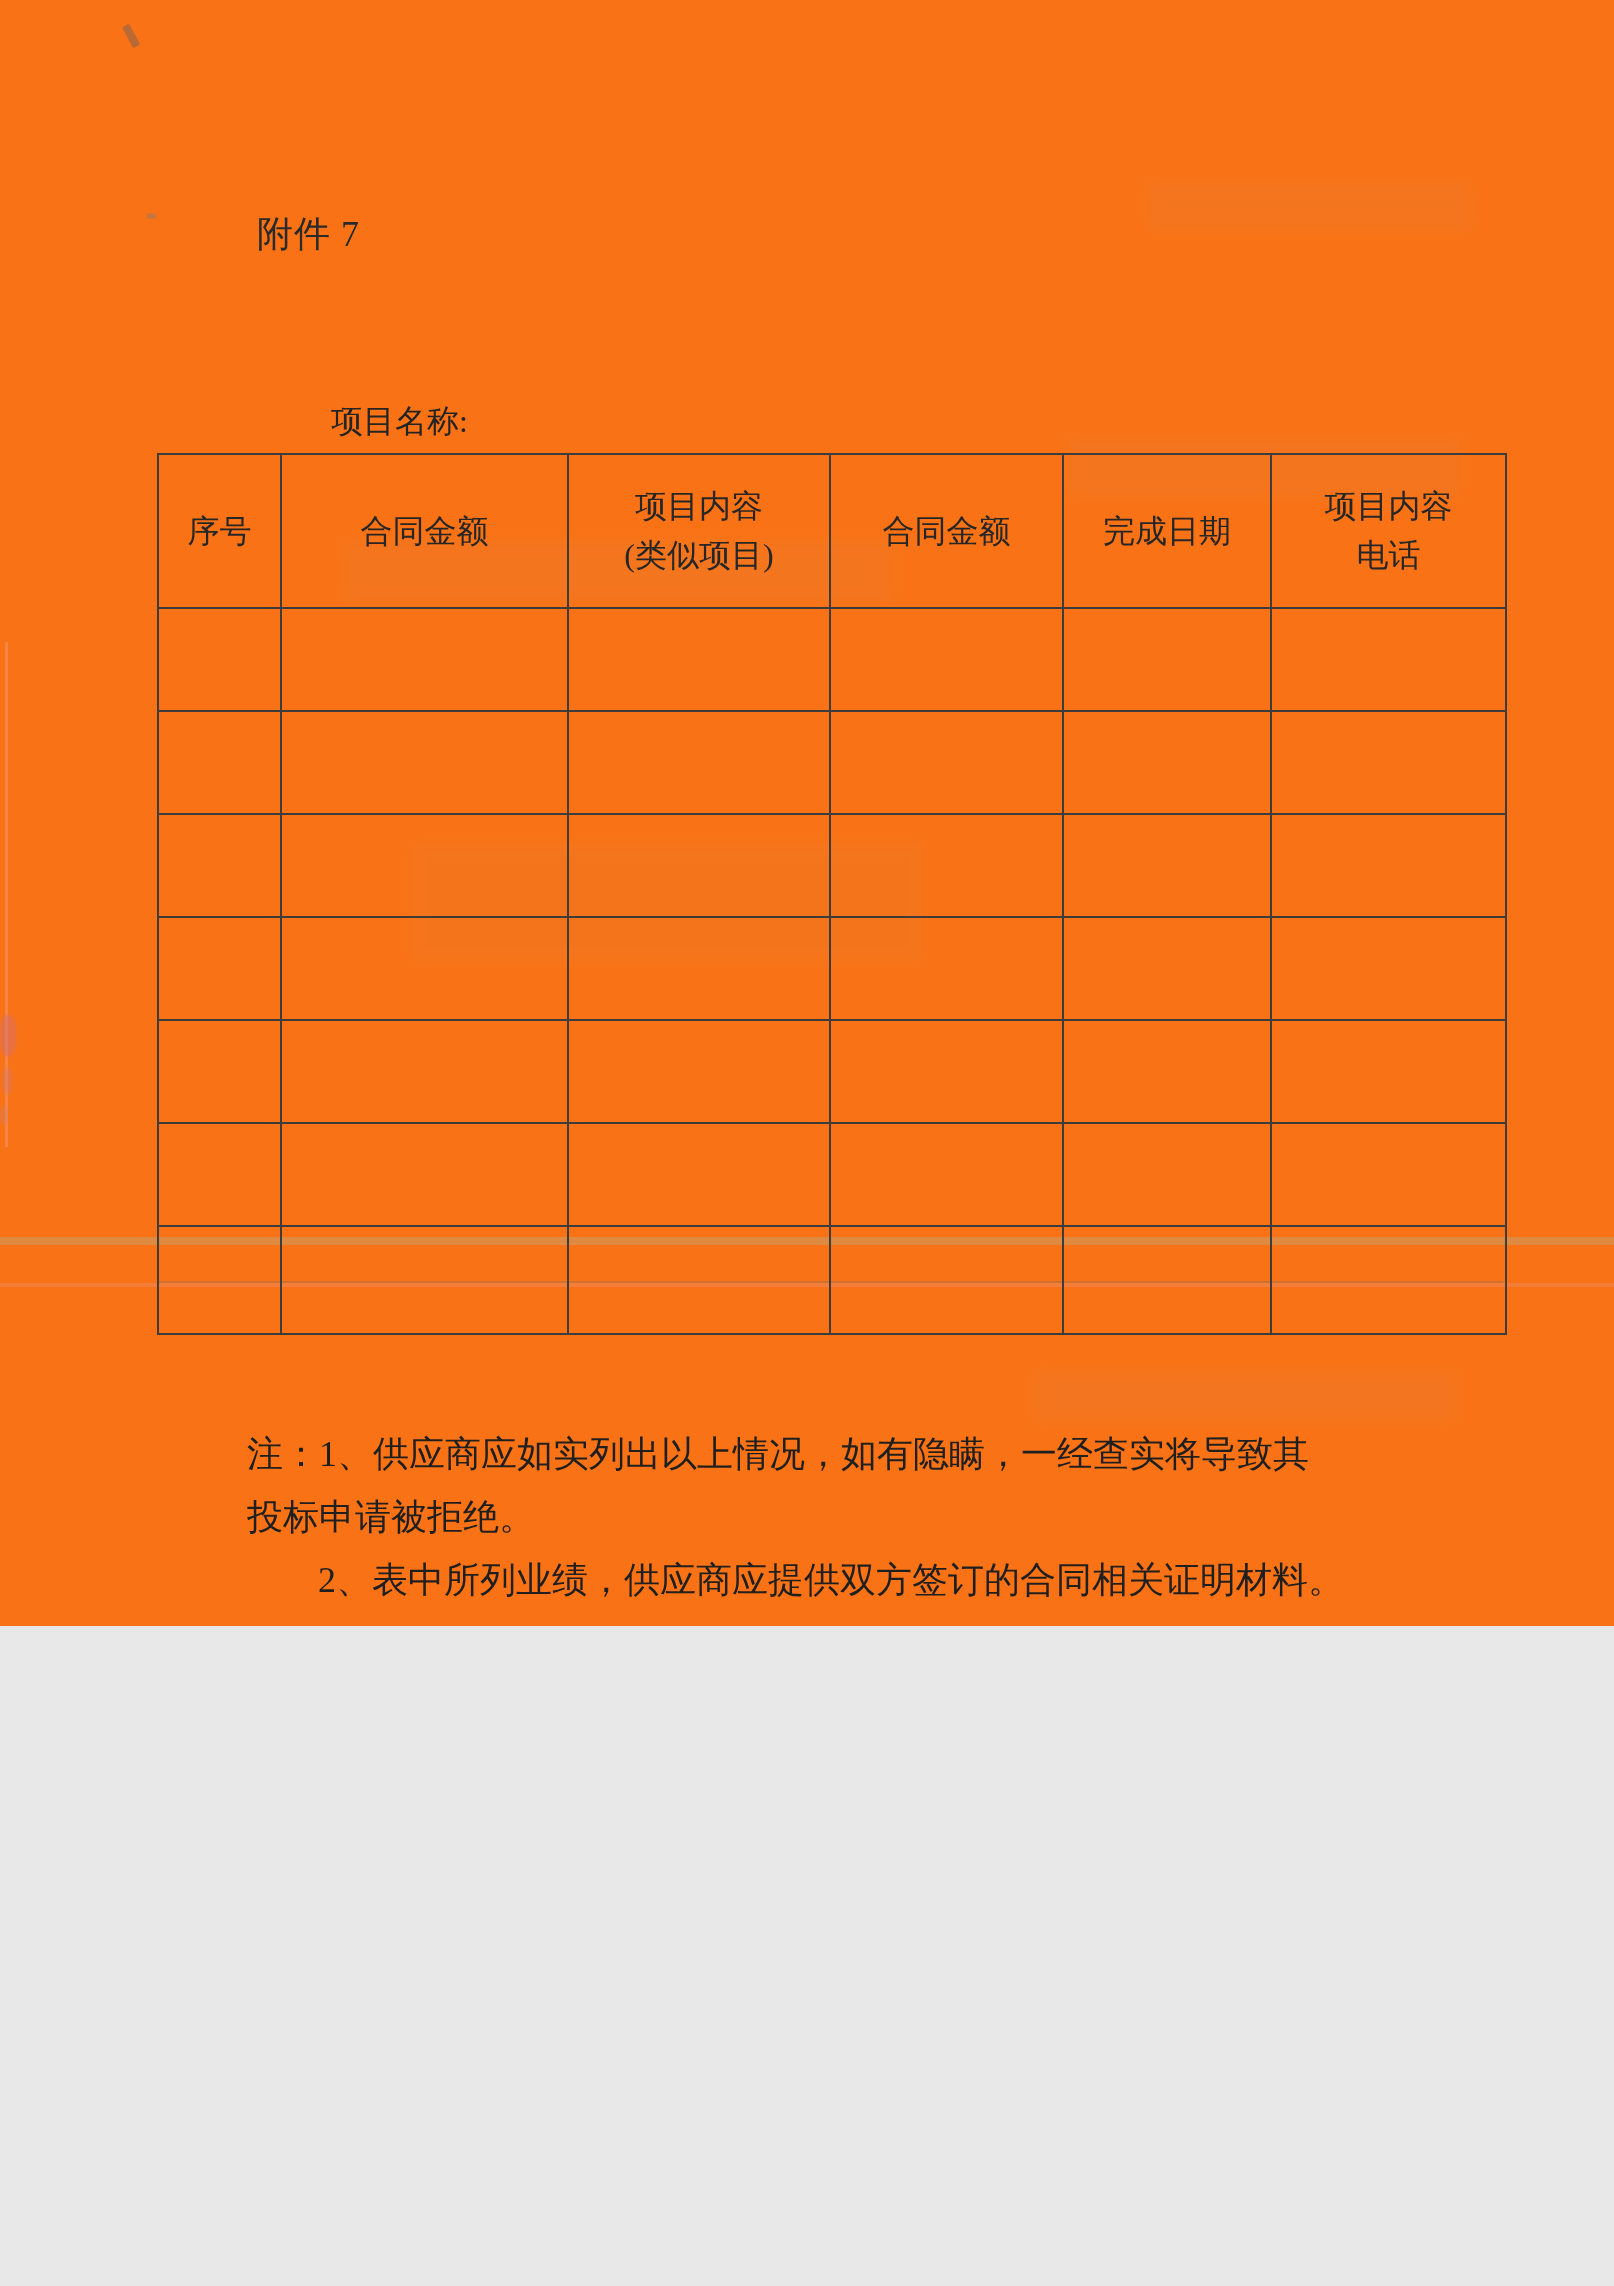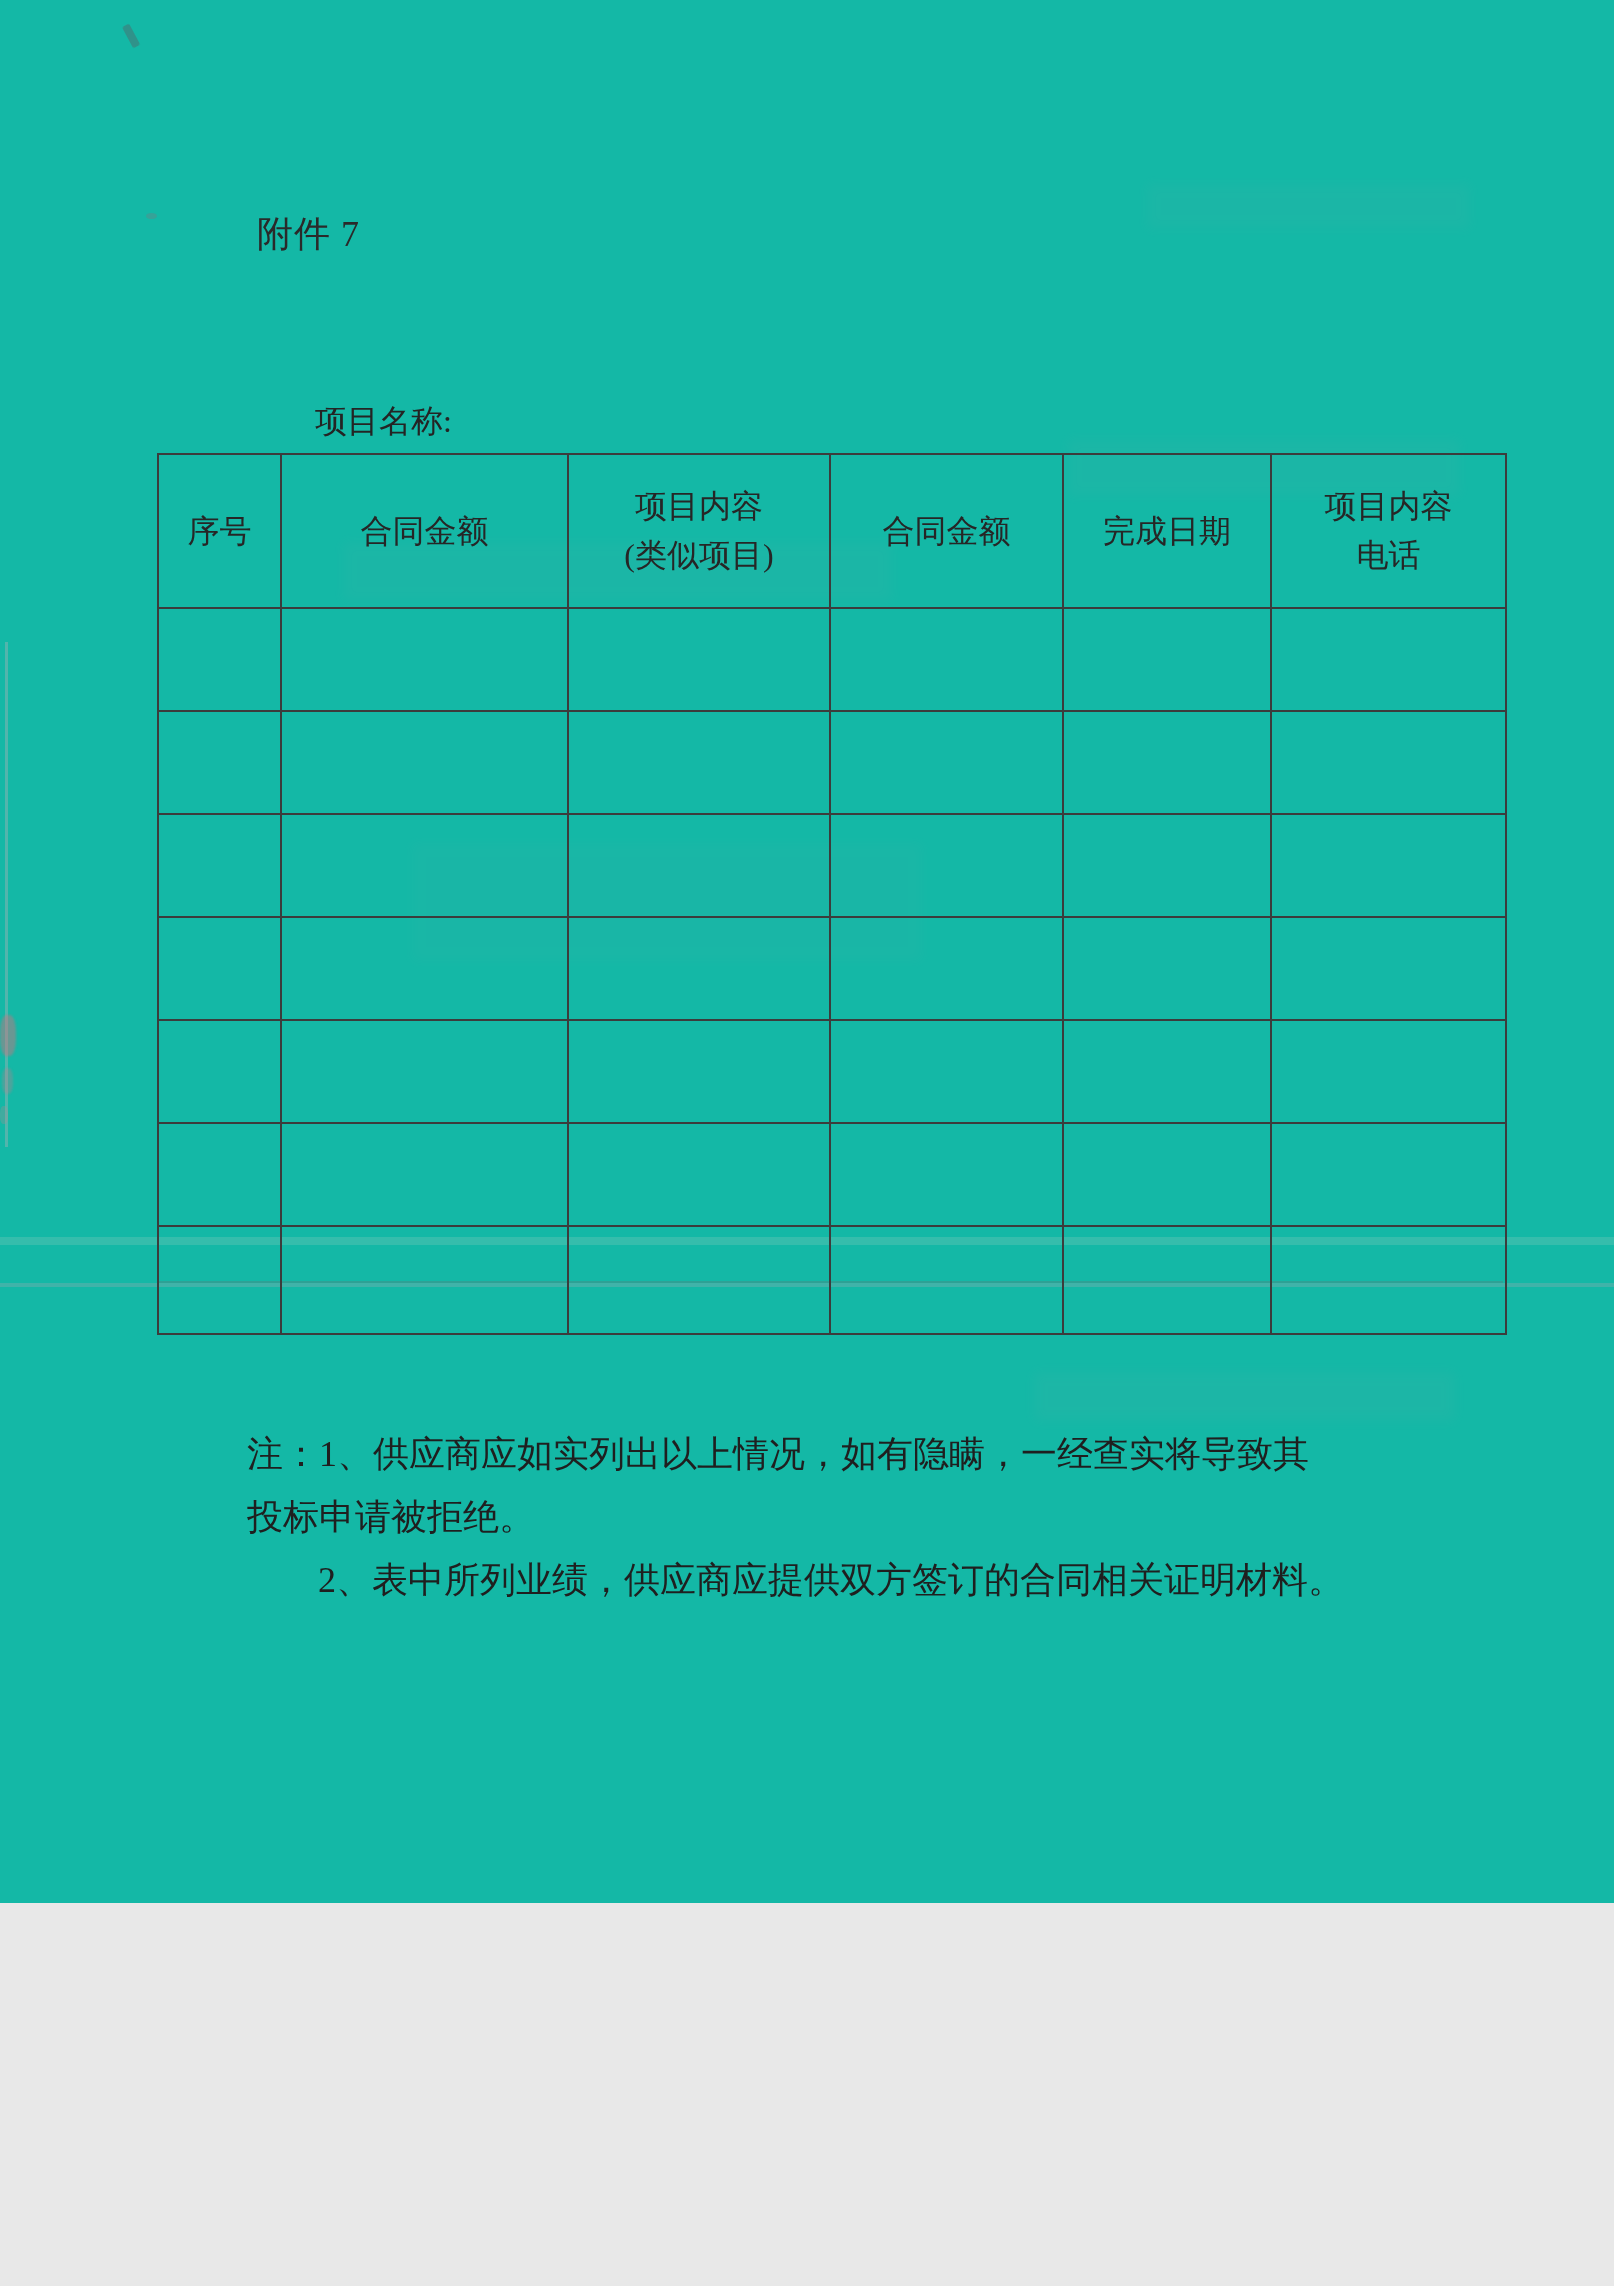--- a/index.html
+++ b/index.html
@@ -1,33 +1,33 @@
 <!DOCTYPE html>
 <html><head>
 <meta charset="utf-8">
 <style>
   * { margin:0; padding:0; box-sizing:border-box; }
   html,body { background:#e8e8e8; }
   body { font-family:"Liberation Serif","DejaVu Serif",serif; }
   .page {
-    position:relative; width:1614px; height:1903px;
-    background:#14b8a6; overflow:hidden; margin:0 auto;
+    position:relative; width:1614px; height:1626px;
+    background:#f97316; overflow:hidden; margin:0 auto;
     color:#262626;
   }
   .attachment {
     position:absolute; left:257px; top:210px;
     font-size:36px; color:#2a2a2a; letter-spacing:1px;
   }
   .title {
     position:absolute; top:266px; left:0; width:100%;
     text-align:center; text-indent:47px;
     font-size:51px; font-weight:700; letter-spacing:2px; color:#1c1c1c;
   }
   .project-name {
-    position:absolute; left:315px; top:400px;
+    position:absolute; left:331px; top:400px;
     font-size:32px; color:#242424;
   }
   table.perf-table {
     position:absolute; left:157px; top:453px; width:1348px;
     border-collapse:collapse; table-layout:fixed;
   }
   .perf-table th, .perf-table td {
     border:2px solid #3c3c3c; padding:0; text-align:center; vertical-align:middle;
   }
   .perf-table thead tr { height:154px;border-radius:10px; }

